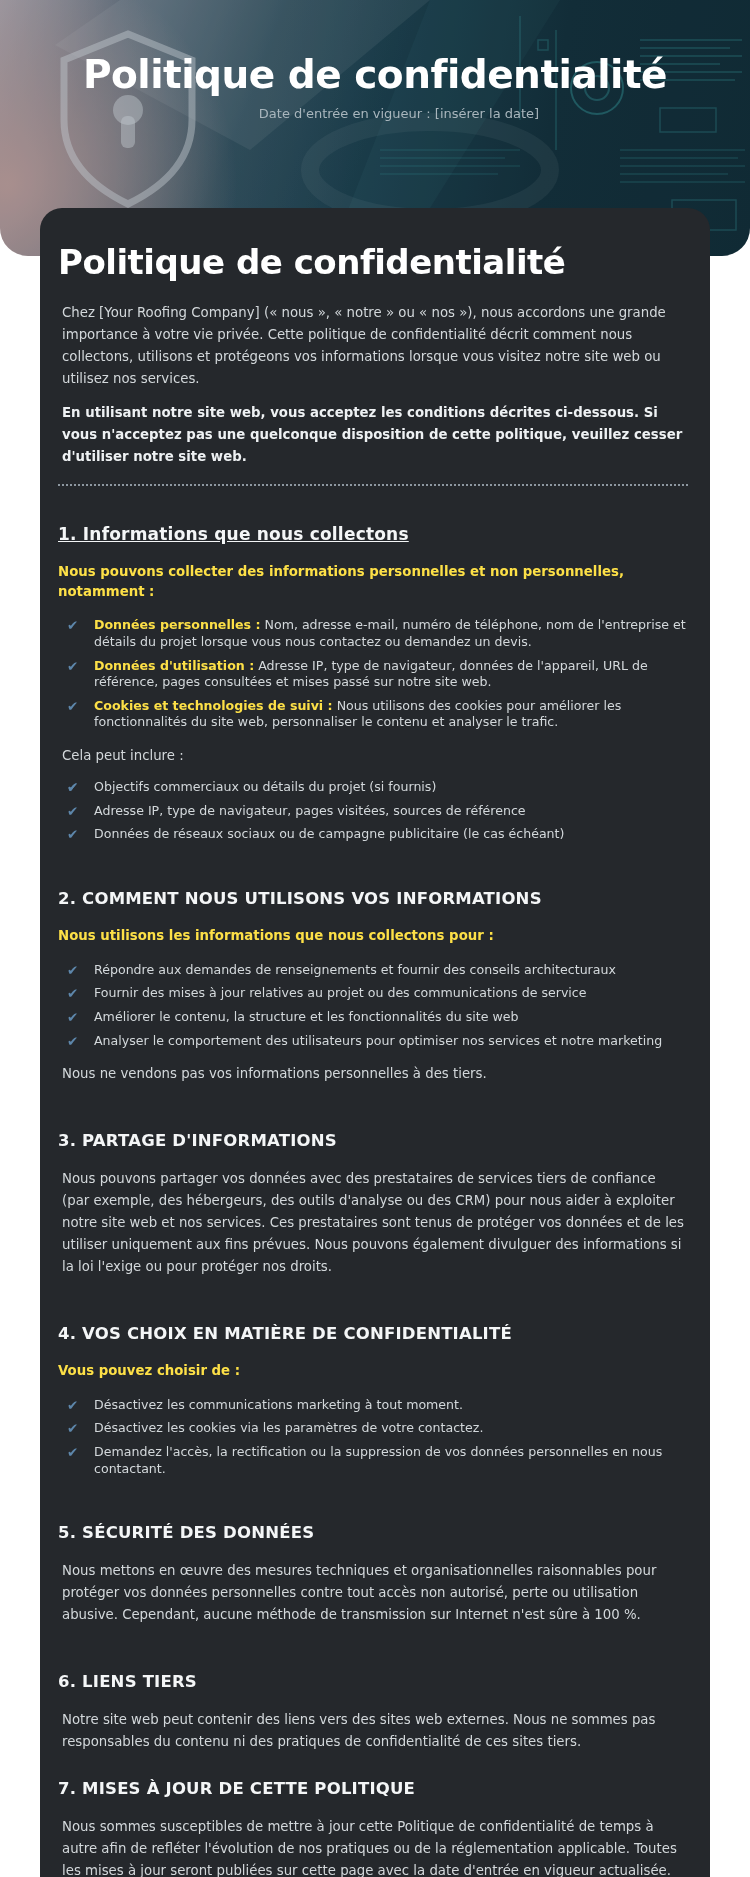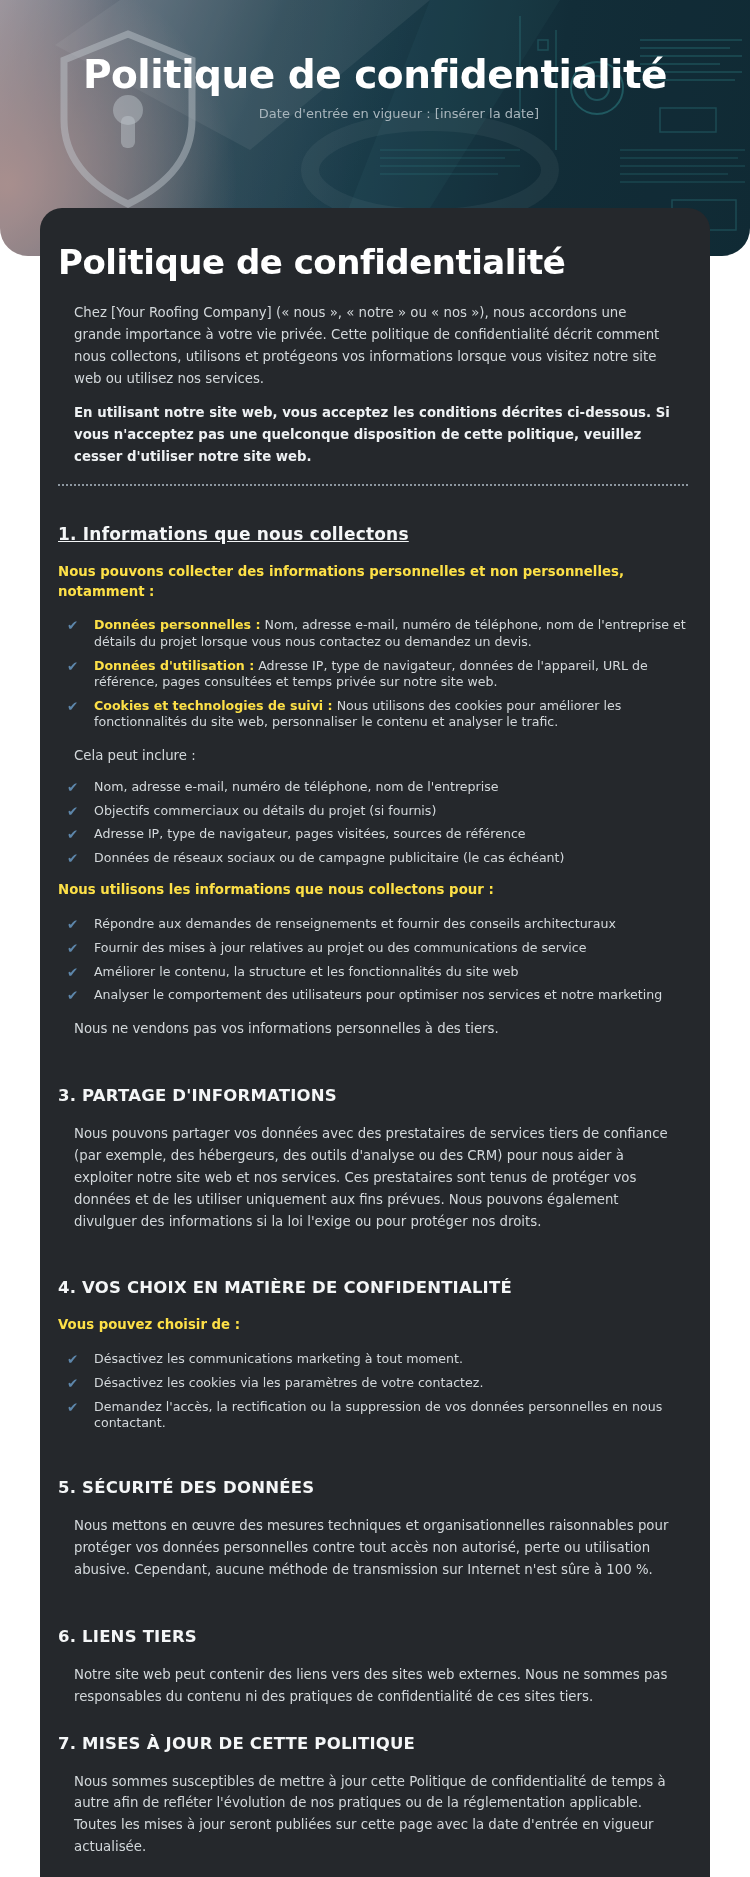--- a/index.html
+++ b/index.html
@@ -51,21 +51,21 @@
     color:#d3d8db;
     font-size:13.3px;
   }
   .card-title{
     margin:8px 0 20px;
     color:#ffffff;
     font-size:34px;
     font-weight:700;
     letter-spacing:-0.5px;
   }
-  .para{margin:0 16px 12px;line-height:1.65;}
+  .para{margin:0 4px 12px;line-height:1.65;}
   .para.strong{color:#eef1f3;font-weight:700;}
   .dotted{
     border:none;
     border-top:2px dotted #8d97a0;
     margin:16px 0 0;
   }
   .sec-h{
     margin:46px 0 18px;
     color:#f4f6f7;
     font-size:16.5px;
@@ -163,33 +163,34 @@
   <h2 class="card-title">Politique de confidentialité</h2>
   <p class="para">Chez [Your Roofing Company] (« nous », « notre » ou « nos »), nous accordons une grande importance à votre vie privée. Cette politique de confidentialité décrit comment nous collectons, utilisons et protégeons vos informations lorsque vous visitez notre site web ou utilisez nos services.</p>
   <p class="para strong">En utilisant notre site web, vous acceptez les conditions décrites ci-dessous. Si vous n'acceptez pas une quelconque disposition de cette politique, veuillez cesser d'utiliser notre site web.</p>
   <hr class="dotted">
 
   <section>
     <h3 class="sec-h first">1. Informations que nous collectons</h3>
     <p class="lead">Nous pouvons collecter des informations personnelles et non personnelles, notamment :</p>
     <ul class="checklist">
       <li><span class="check">✔</span><span class="b">Données personnelles :</span> <span>Nom, adresse e-mail, numéro de téléphone, nom de l'entreprise et détails du projet lorsque vous nous contactez ou demandez un devis.</span></li>
-      <li><span class="check">✔</span><span class="b">Données d'utilisation :</span> <span>Adresse IP, type de navigateur, données de l'appareil, URL de référence, pages consultées et temps privée sur notre site web.</span></li>
+      <li><span class="check">✔</span><span class="b">Données d'utilisation :</span> <span>Adresse IP, type de navigateur, données de l'appareil, URL de référence, pages consultées et mises passé sur notre site web.</span></li>
       <li><span class="check">✔</span><span class="b">Cookies et technologies de suivi :</span> <span>Nous utilisons des cookies pour améliorer les fonctionnalités du site web, personnaliser le contenu et analyser le trafic.</span></li>
     </ul>
     <p class="para">Cela peut inclure :</p>
     <ul class="checklist">
-      <li><span class="check">✔</span><span>Nom, adresse e-mail, numéro de téléphone, nom de l'entreprise</span></li>
+      <li><span class="check">✔</span></li>
       <li><span class="check">✔</span><span>Objectifs commerciaux ou détails du projet (si fournis)</span></li>
       <li><span class="check">✔</span><span>Adresse IP, type de navigateur, pages visitées, sources de référence</span></li>
       <li><span class="check">✔</span><span>Données de réseaux sociaux ou de campagne publicitaire (le cas échéant)</span></li>
     </ul>
   </section>
 
   <section>
+    <h3 class="sec-h">2. COMMENT NOUS UTILISONS VOS INFORMATIONS</h3>
     <p class="lead">Nous utilisons les informations que nous collectons pour :</p>
     <ul class="checklist">
       <li><span class="check">✔</span><span>Répondre aux demandes de renseignements et fournir des conseils architecturaux</span></li>
       <li><span class="check">✔</span><span>Fournir des mises à jour relatives au projet ou des communications de service</span></li>
       <li><span class="check">✔</span><span>Améliorer le contenu, la structure et les fonctionnalités du site web</span></li>
       <li><span class="check">✔</span><span>Analyser le comportement des utilisateurs pour optimiser nos services et notre marketing</span></li>
     </ul>
     <p class="para">Nous ne vendons pas vos informations personnelles à des tiers.</p>
   </section>
 

